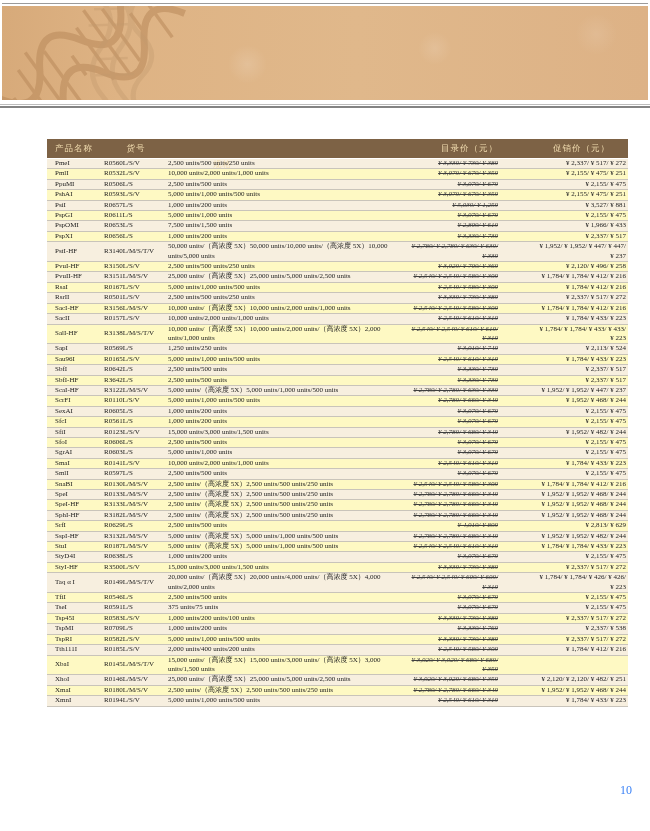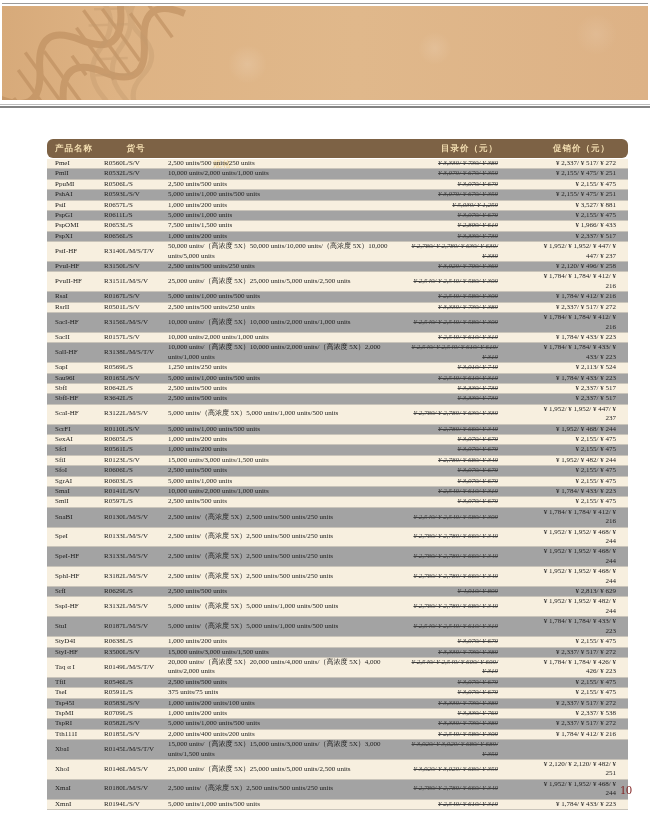--- a/index.html
+++ b/index.html
@@ -20,42 +20,42 @@
   }
   .banner svg{position:absolute;left:0;top:0;}
   .hairline-mid1{position:absolute;left:0;right:0;top:104px;height:1px;background:#bdbdbd;}
   .hairline-mid2{position:absolute;left:0;right:0;top:106px;height:2px;background:#838383;}
 
   
   .price-table{position:absolute;left:47px;top:139px;width:581px;font-size:7px;color:#1c1c1c;}
   .thead{
     display:flex;align-items:center;height:19px;margin-bottom:1px;
     background:var(--header-bg,#7d6245);color:var(--header-text,#f2ddb0);
-    font-size:8.5px;font-weight:bold;letter-spacing:1px;border-radius:6px;
+    font-size:8.5px;font-weight:normal;letter-spacing:1px;
   }
   .row{
     display:flex;align-items:center;border-bottom:1px solid #c9c4ba;
-    line-height:9.4px;background:#a3a3a3;
+    line-height:9.4px;background:#fef9c3;
   }
   .row:nth-child(odd){background:var(--row-alt,#f7efdf);}
   .cell{box-sizing:border-box;}
   .c-name {width:57px;padding-left:8px;flex:none;}
   .c-cat  {width:64px;flex:none;}
   .c-spec {width:230px;padding-right:4px;flex:none;}
   .c-list {width:100px;padding-left:12px;text-align:right;flex:none;
            text-decoration:line-through;color:#3f3f3f;font-style:italic;}
-  .c-promo{width:130px;padding-left:40px;padding-right:12px;text-align:right;flex:none;color:#222;}
+  .c-promo{width:130px;padding-left:40px;padding-right:2px;text-align:right;flex:none;color:#222;}
   .h-name {width:57px;padding-left:8px;flex:none;}
   .h-cat  {width:64px;text-align:center;flex:none;}
   .h-spec {width:230px;padding-left:45px;flex:none;box-sizing:border-box;margin-top:32px;}
   .h-list {width:100px;text-align:right;flex:none;}
   .h-promo{width:130px;text-align:right;padding-right:18px;flex:none;box-sizing:border-box;}
 
   
-  .page-number{position:absolute;top:783px;right:18px;font-size:12px;color:#7f1d1d;}
+  .page-number{position:absolute;top:783px;right:18px;font-size:12px;color:#3b82f6;}
 </style>
 </head>
 <body style="--header-bg: #7d6245; --header-text: #f2ddb0; --row-alt: #f7efdf;">
 
 <div class="hairline-top"></div>
 <div class="banner">
   <svg width="420" height="94" viewBox="0 0 420 94">
     <g stroke="#b9895a" fill="none" opacity="0.55" transform="rotate(-36 90 50)">
       <path d="M -60 30 Q -35 -10 -10 30 Q 15 70 40 30 Q 65 -10 90 30 Q 115 70 140 30 Q 165 -10 190 30" stroke-width="7"></path>
       <path d="M -60 70 Q -35 30 -10 70 Q 15 110 40 70 Q 65 30 90 70 Q 115 110 140 70 Q 165 30 190 70" stroke-width="7"></path>

